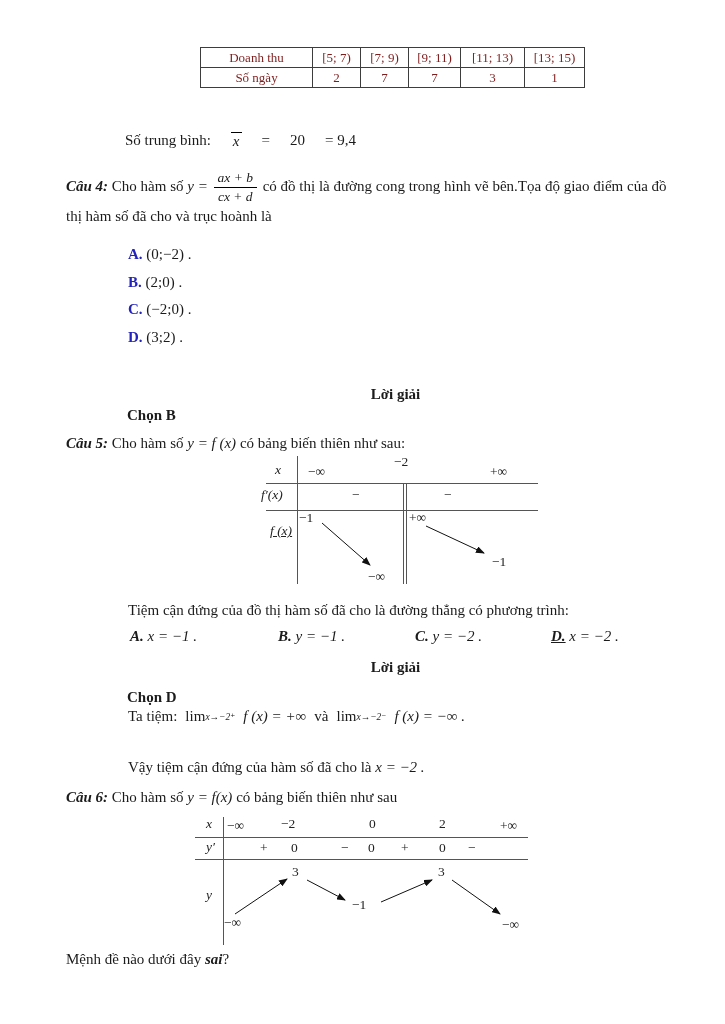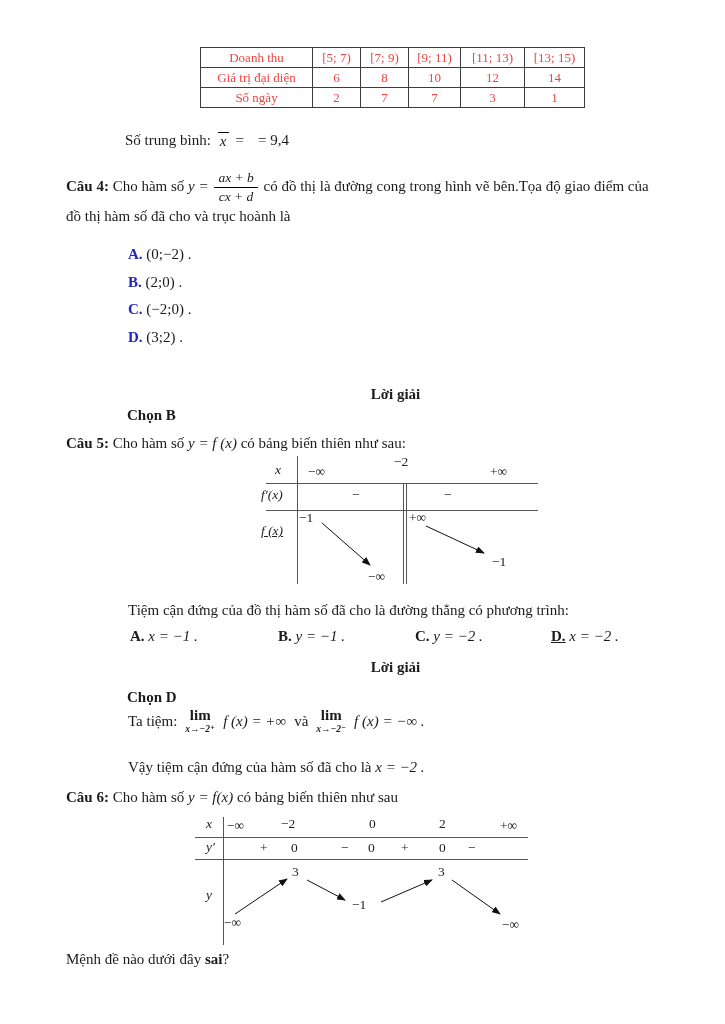--- a/index.html
+++ b/index.html
@@ -1,28 +1,28 @@
 <!DOCTYPE html>
 <html><head>
 <meta charset="utf-8">
 <style>
   html,body{margin:0;padding:0;background:#ffffff;}
   body{width:725px;height:1024px;position:relative;overflow:hidden;
        font-family:"Liberation Serif","DejaVu Serif",serif;color:#1b1b1b;font-size:15px;}
-  b,.bold{font-weight:bold;}
+  b,.bold{font-weight:bold;font-style:italic;}
   .blue{color:#2424bd;font-weight:bold;}
   .math{font-style:italic;}
   .u{text-decoration:underline;}
 
   
-  .stats-table{position:absolute;left:200px;top:47px;border-collapse:collapse;font-size:13px;color:#ef4444;}
+  .stats-table{position:absolute;left:200px;top:47px;border-collapse:collapse;font-size:13px;color:#7f1d1d;}
   .stats-table td{border:1px solid #3d3d3d;text-align:center;padding:0 4px;height:19px;line-height:19px;}
 
   
-  .mean{position:absolute;left:125px;top:116px;height:48px;display:flex;align-items:center;gap:7px;}
+  .mean{position:absolute;left:125px;top:116px;height:48px;display:flex;align-items:center;gap:20px;}
   .xbar{font-style:italic;border-top:1.3px solid #000;padding:1px 2px 0 2px;line-height:1;}
   .frac{display:inline-flex;flex-direction:column;text-align:center;vertical-align:middle;}
   .frac .num{border-bottom:1px solid #000;padding:0 6px 2px 6px;display:block;word-spacing:4px;}
   .frac .den{padding-top:1px;display:block;}
   .inlinefrac{font-size:13.5px;line-height:1.2;margin:0 2px;}
   .inlinefrac .num{padding:0 4px 1px 4px;word-spacing:normal;}
 
   .para{position:absolute;line-height:1.5;}
   .q4para{left:66px;top:170px;width:601px;}
 
@@ -39,21 +39,21 @@
   .bbt .vline{width:1px;}
   .bbt .hline{height:1px;}
   .bbt1{left:258px;top:452px;width:282px;height:140px;}
   .bbt2{left:195px;top:812px;width:345px;height:136px;}
   .arrows{position:absolute;left:0;top:0;}
   .q5opts{position:absolute;left:130px;top:628px;display:flex;white-space:nowrap;}
   .q5opts .opt{white-space:nowrap;}
   .q5opts .o1{width:148px;} .q5opts .o2{width:137px;} .q5opts .o3{width:136px;}
 
   .tathay{position:absolute;left:128px;top:708px;display:flex;align-items:center;gap:8px;}
-  .lim{display:inline-flex;flex-direction:column;align-items:center;line-height:1;font-weight:bold;}
+  .lim{display:inline-flex;flex-direction:row;align-items:center;line-height:1;}
   .lim .op{font-size:15px;}
   .lim .sub{font-size:9.5px;font-style:italic;margin-top:2px;}
 </style>
 </head>
 <body>
 
 <div>
 
   <table class="stats-table">
     <colgroup>
@@ -67,43 +67,36 @@
     <tbody>
       <tr>
         <td>Doanh thu</td>
         <td>[5; 7)</td>
         <td>[7; 9)</td>
         <td>[9; 11)</td>
         <td>[11; 13)</td>
         <td>[13; 15)</td>
       </tr>
       <tr>
-        <td>Giá trị đại diện</td>
-        <td>6</td>
-        <td>8</td>
-        <td>10</td>
-        <td>12</td>
-        <td>14</td>
-      </tr>
-      <tr>
         <td>Số ngày</td>
         <td>2</td>
         <td>7</td>
         <td>7</td>
         <td>3</td>
         <td>1</td>
       </tr>
     </tbody>
   </table>
 
   <div class="mean">
     <span>Số trung bình:</span>
     <span class="xbar">x</span>
     <span>=</span>
     <span class="frac">
+      <span class="den">20</span>
     </span>
     <span>= 9,4</span>
   </div>
 
   <div class="para q4para">
     <b>Câu 4:</b>
     <span>Cho hàm số</span>
     <span class="math">y =</span>
     <span class="frac inlinefrac">
         <span class="num math">ax + b</span>
@@ -138,21 +131,21 @@
 
     <span class="cell math" style="left:17px;top:11px;">x</span>
     <span class="cell" style="left:50px;top:13px;">−∞</span>
     <span class="cell" style="left:136px;top:3px;">−2</span>
     <span class="cell" style="left:232px;top:13px;">+∞</span>
 
     <span class="cell math" style="left:3px;top:36px;font-style:italic;">f′(x)</span>
     <span class="cell" style="left:94px;top:36px;">−</span>
     <span class="cell" style="left:186px;top:36px;">−</span>
 
-    <span class="cell math" style="left:3px;top:72px;text-decoration:underline;">f (x)</span>
+    <span class="cell math" style="left:12px;top:72px;text-decoration:underline;">f (x)</span>
     <span class="cell" style="left:41px;top:59px;">−1</span>
     <span class="cell" style="left:110px;top:118px;">−∞</span>
     <span class="cell" style="left:151px;top:59px;">+∞</span>
     <span class="cell" style="left:234px;top:103px;">−1</span>
 
     <svg class="arrows" width="282" height="140" viewBox="0 0 282 140">
       <defs>
         <marker id="ah1" markerWidth="9" markerHeight="7" refX="8" refY="3.5" orient="auto">
             <path d="M0,0 L9,3.5 L0,7 z" fill="#111"></path>
           </marker>

